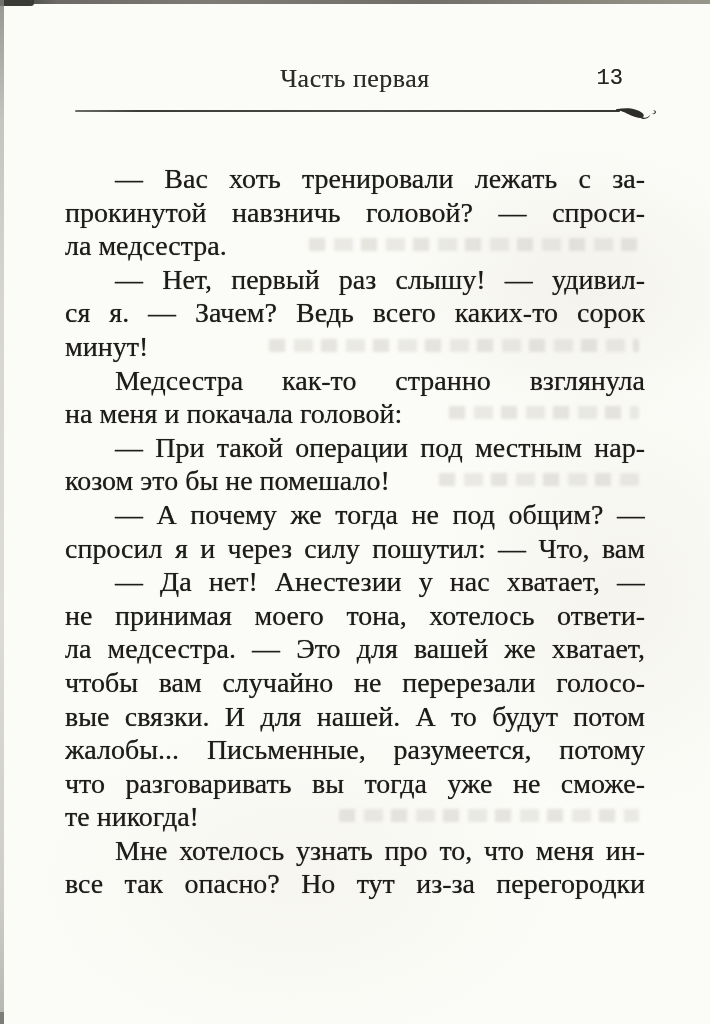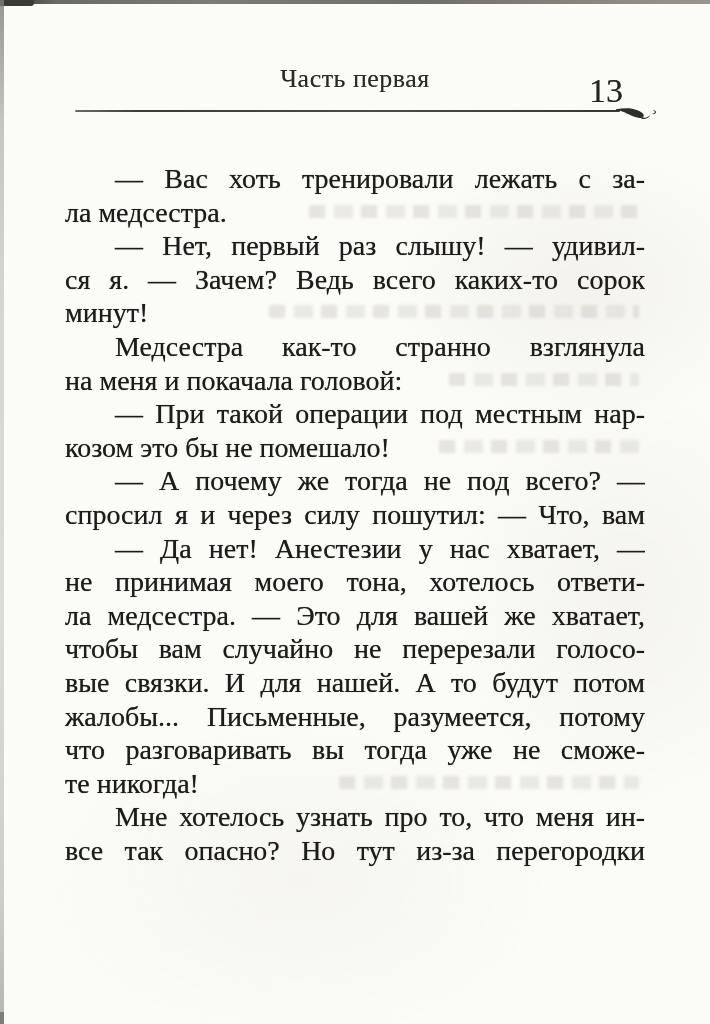--- a/index.html
+++ b/index.html
@@ -42,23 +42,24 @@
   
   .running-header {
     position: absolute; left: 65px; top: 64px; width: 580px; height: 34px;
   }
   .running-title {
     position: absolute; left: 0; right: 0; text-align: center;
     font-size: 26px; line-height: 30px; letter-spacing: .5px;
     color: #2c2b29; text-shadow: 0 0 .6px rgba(40,40,38,.6);
   }
   .page-number {
-    position: absolute; right: 22px; top: 12px;
-    font-size: 34px; line-height: 30px; color: #262522;
+    position: absolute; right: 22px; top: 0;
+    font-size: 22px; line-height: 30px; color: #262522;
     text-shadow: 0 0 .6px rgba(40,40,38,.6);
+    font-family: Liberation Mono, monospace;
   }
 
   
   .header-rule {
     position: absolute; left: 75px; top: 110px; width: 545px; height: 2px;
     background: linear-gradient(90deg, rgba(62,60,56,.75), rgba(50,48,45,.95) 12%,
                 rgba(58,56,52,.9) 55%, rgba(45,44,41,.95));
     border-radius: 1px;
   }
   .flourish {
@@ -110,29 +111,30 @@
   <svg class="flourish" viewBox="0 0 42 24" xmlns="http://www.w3.org/2000/svg" aria-hidden="true">
     <path d="M0,6.2 C8,5 15,4.6 22,7.4 C27,9.4 29.5,12.6 26.5,14.4
              C22.5,16.4 14.5,12.4 9,9.6 C5,7.8 2,7.2 0,7.8 Z" fill="#2e2d2a"></path>
     <path d="M25.5,14 C29,15.6 32.5,14.6 34.5,11.6 C33.3,15 29.5,16.9 25.2,15.4 Z" fill="#2e2d2a"></path>
     <path d="M36.5,7.6 c2.2,-0.9 4,0.5 3.3,2.2 c-0.6,1.5 -2.7,1.8 -3.8,0.7
              c1.5,0.2 2.8,-0.6 2.7,-1.6 c-0.1,-0.9 -1.1,-1.4 -2.2,-1.3 Z" fill="#2e2d2a"></path>
   </svg>
 
   <div class="body-text">
       <div class="line j indent">— Вас хоть тренировали лежать с за-</div>
+      <div class="line j">прокинутой навзничь головой? — спроси-</div>
       <div class="line">ла медсестра.<i class="ghost" style="width: 330px;"></i></div>
       <div class="line j indent">— Нет, первый раз слышу! — удивил-</div>
       <div class="line j">ся я. — Зачем? Ведь всего каких-то сорок</div>
       <div class="line">минут!<i class="ghost" style="width: 370px;"></i></div>
       <div class="line j indent">Медсестра как-то странно взглянула</div>
       <div class="line">на меня и покачала головой:<i class="ghost" style="width: 190px;"></i></div>
       <div class="line j indent">— При такой операции под местным нар-</div>
       <div class="line">козом это бы не помешало!<i class="ghost" style="width: 200px;"></i></div>
-      <div class="line j indent">— А почему же тогда не под всего? —</div>
+      <div class="line j indent">— А почему же тогда не под общим? —</div>
       <div class="line j">спросил я и через силу пошутил: — Что, вам</div>
       <div class="line j indent">— Да нет! Анестезии у нас хватает, —</div>
       <div class="line j">не принимая моего тона, хотелось ответи-</div>
       <div class="line j">ла медсестра. — Это для вашей же хватает,</div>
       <div class="line j">чтобы вам случайно не перерезали голосо-</div>
       <div class="line j">вые связки. И для нашей. А то будут потом</div>
       <div class="line j">жалобы... Письменные, разумеется, потому</div>
       <div class="line j">что разговаривать вы тогда уже не сможе-</div>
       <div class="line">те никогда!<i class="ghost" style="width: 300px;"></i></div>
       <div class="line j indent">Мне хотелось узнать про то, что меня ин-</div>

